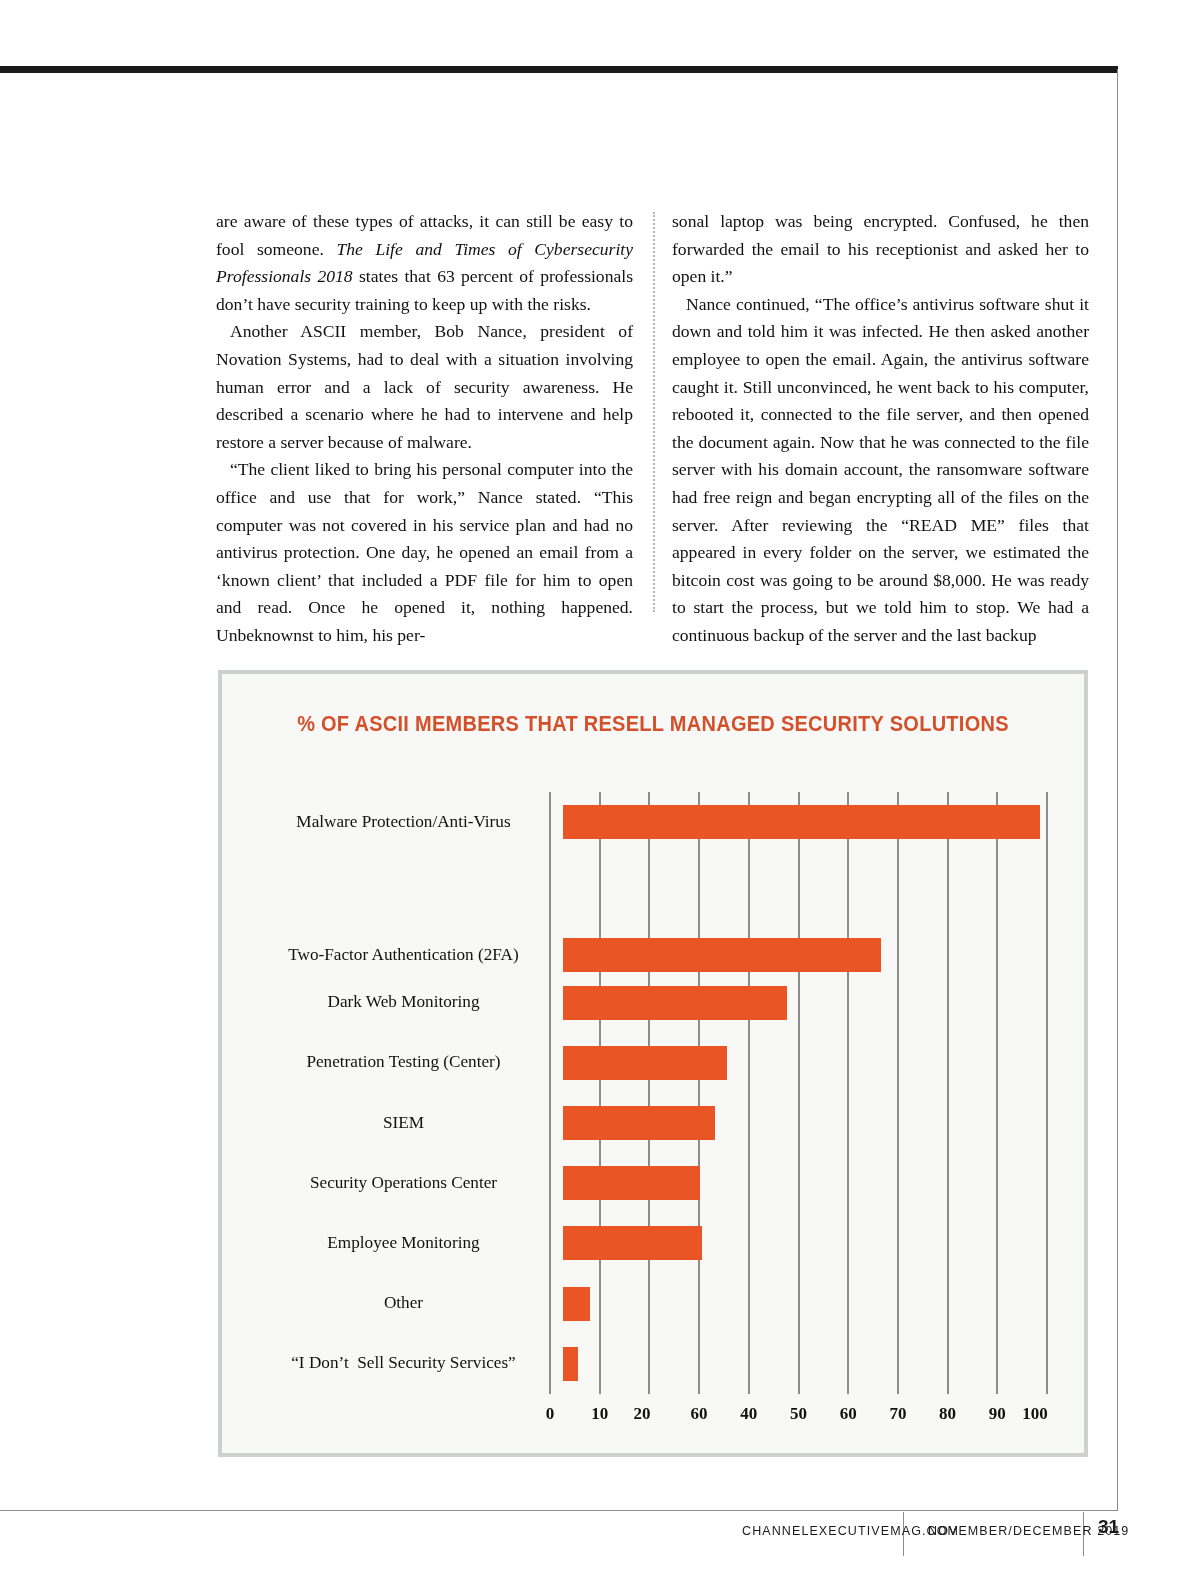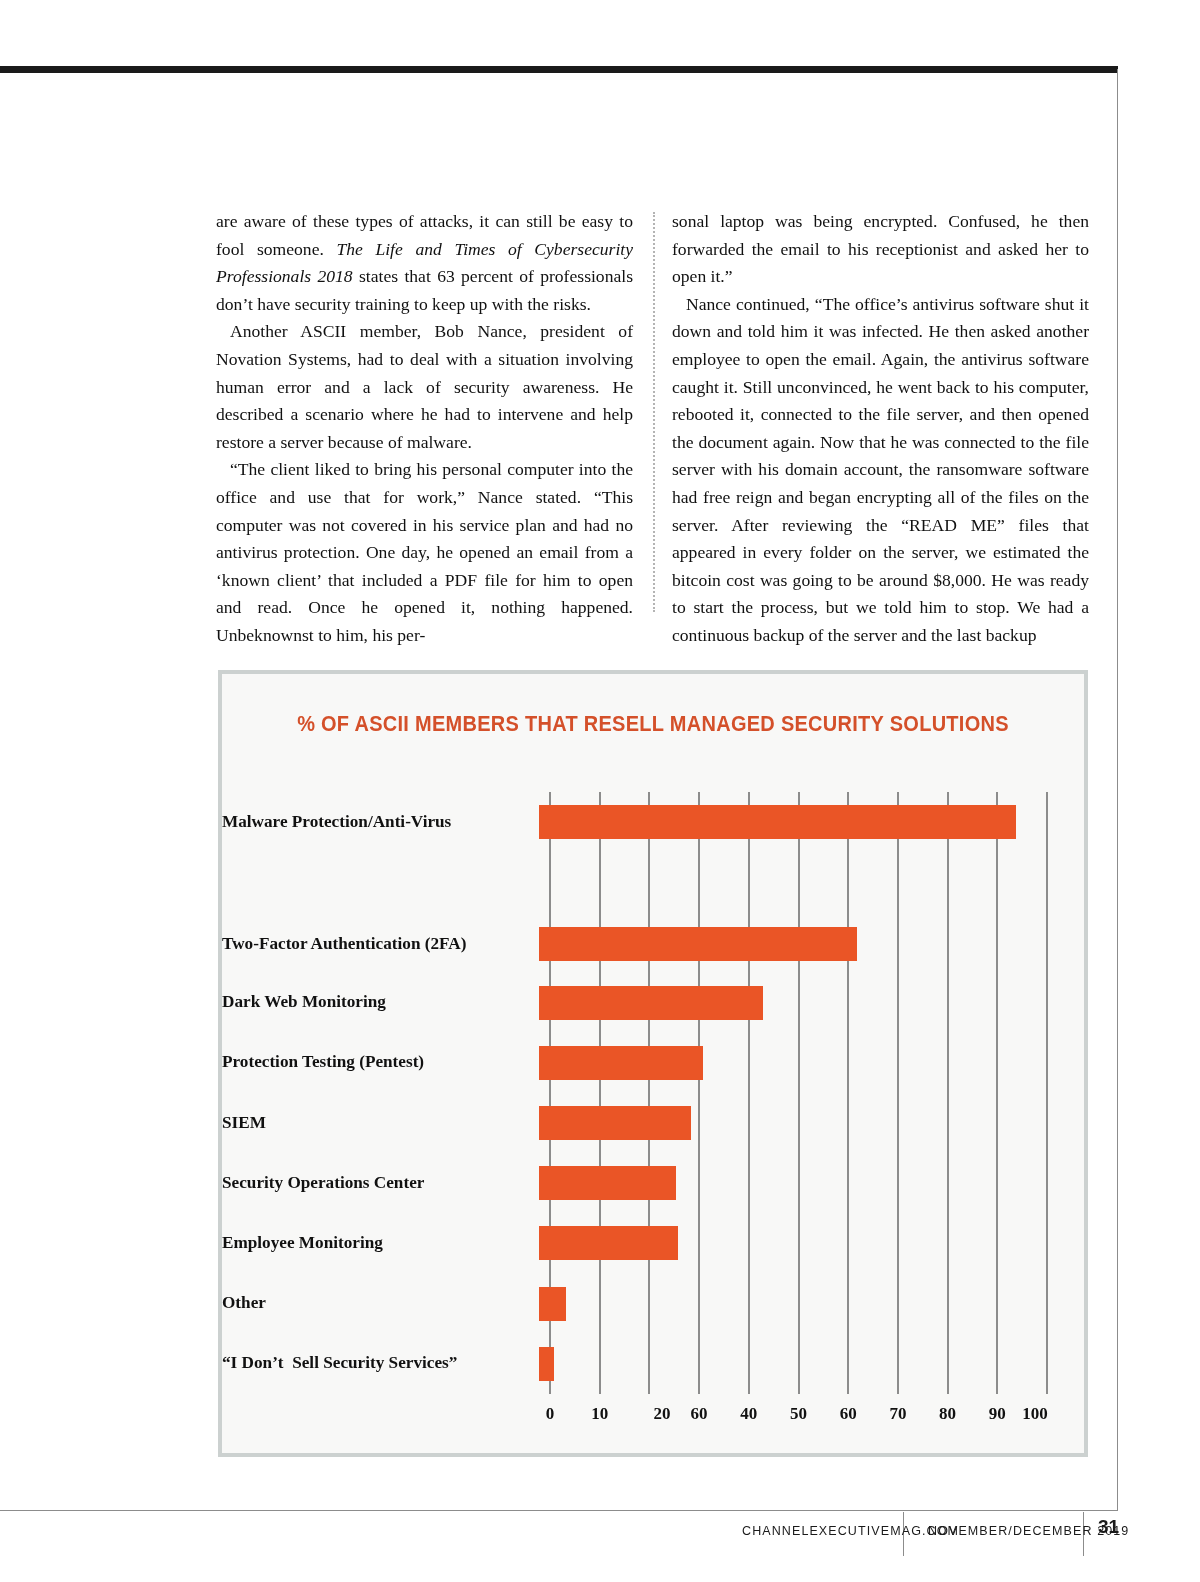--- a/index.html
+++ b/index.html
@@ -144,28 +144,29 @@
   .row {
     position: absolute;
     left: 0;
     width: 862px;
     height: 60.2px;
     display: flex;
     align-items: center;
   }
   .row-label {
     width: 317px;
-    text-align: left;
+    text-align: center;
     padding-right: 10px;
     font-family: "Liberation Serif", serif;
-    font-weight: bold;
+    font-weight: normal;
     font-size: 17.2px;
     color: #111111;
     white-space: pre;
     line-height: 1.1;
+    margin-left: 32px;
   }
   .bar-track {
     position: relative;
     width: 535px;
     height: 60.2px;
   }
   .bar {
     position: absolute;
     left: 0;
     top: 13px;
@@ -219,21 +220,21 @@
 
 <div class="chart-panel">
   <div class="chart-title">% OF ASCII MEMBERS THAT RESELL MANAGED SECURITY SOLUTIONS</div>
   <div class="plot">
     <div class="grid-layer" id="grid-layer">
         <div class="gridline" style="left: 0px;"></div>
         <div class="tick-label" style="left: 1px;">0</div>
         <div class="gridline" style="left: 49.7px;"></div>
         <div class="tick-label" style="left: 50.7px;">10</div>
         <div class="gridline" style="left: 99.4px;"></div>
-        <div class="tick-label" style="left: 113px; text-align: center;">20</div>
+        <div class="tick-label" style="left: 93px; text-align: center;">20</div>
         <div class="gridline" style="left: 149.1px;"></div>
         <div class="tick-label" style="left: 150.1px;">60</div>
         <div class="gridline" style="left: 198.8px;"></div>
         <div class="tick-label" style="left: 199.8px;">40</div>
         <div class="gridline" style="left: 248.5px;"></div>
         <div class="tick-label" style="left: 249.5px;">50</div>
         <div class="gridline" style="left: 298.2px;"></div>
         <div class="tick-label" style="left: 299.2px;">60</div>
         <div class="gridline" style="left: 347.9px;"></div>
         <div class="tick-label" style="left: 348.9px;">70</div>
@@ -244,34 +245,34 @@
         <div class="gridline" style="left: 497px;"></div>
         <div class="tick-label" style="left: 486px;">100</div>
       </div>
     <div class="rows" id="chart-rows">
         <div class="row" style="top: 0px; height: 60.2px;">
           <div class="row-label">Malware Protection/Anti-Virus</div>
           <div class="bar-track" style="height: 60.2px;">
             <div class="bar" title="Malware Protection/Anti-Virus: 96%" style="width: 477.12px; background: rgb(234, 85, 38); top: 13.1px;"></div>
           </div>
         </div>
-        <div class="row" style="top: 122px; height: 60.2px;">
+        <div class="row" style="top: 133px; height: 60.2px;">
           <div class="row-label">Two-Factor Authentication (2FA)</div>
           <div class="bar-track" style="height: 60.2px;">
             <div class="bar" title="Two-Factor Authentication (2FA): 64%" style="width: 318.08px; background: rgb(234, 85, 38); top: 13.1px;"></div>
           </div>
         </div>
         <div class="row" style="top: 180.6px; height: 60.2px;">
           <div class="row-label">Dark Web Monitoring</div>
           <div class="bar-track" style="height: 60.2px;">
             <div class="bar" title="Dark Web Monitoring: 45%" style="width: 223.65px; background: rgb(234, 85, 38); top: 13.1px;"></div>
           </div>
         </div>
         <div class="row" style="top: 240.8px; height: 60.2px;">
-          <div class="row-label">Protection Testing (Pentest)</div>
+          <div class="row-label">Penetration Testing (Center)</div>
           <div class="bar-track" style="height: 60.2px;">
             <div class="bar" title="Penetration Testing (Pentest): 33%" style="width: 164.01px; background: rgb(234, 85, 38); top: 13.1px;"></div>
           </div>
         </div>
         <div class="row" style="top: 301px; height: 60.2px;">
           <div class="row-label">SIEM</div>
           <div class="bar-track" style="height: 60.2px;">
             <div class="bar" title="SIEM: 30.5%" style="width: 151.585px; background: rgb(234, 85, 38); top: 13.1px;"></div>
           </div>
         </div>

